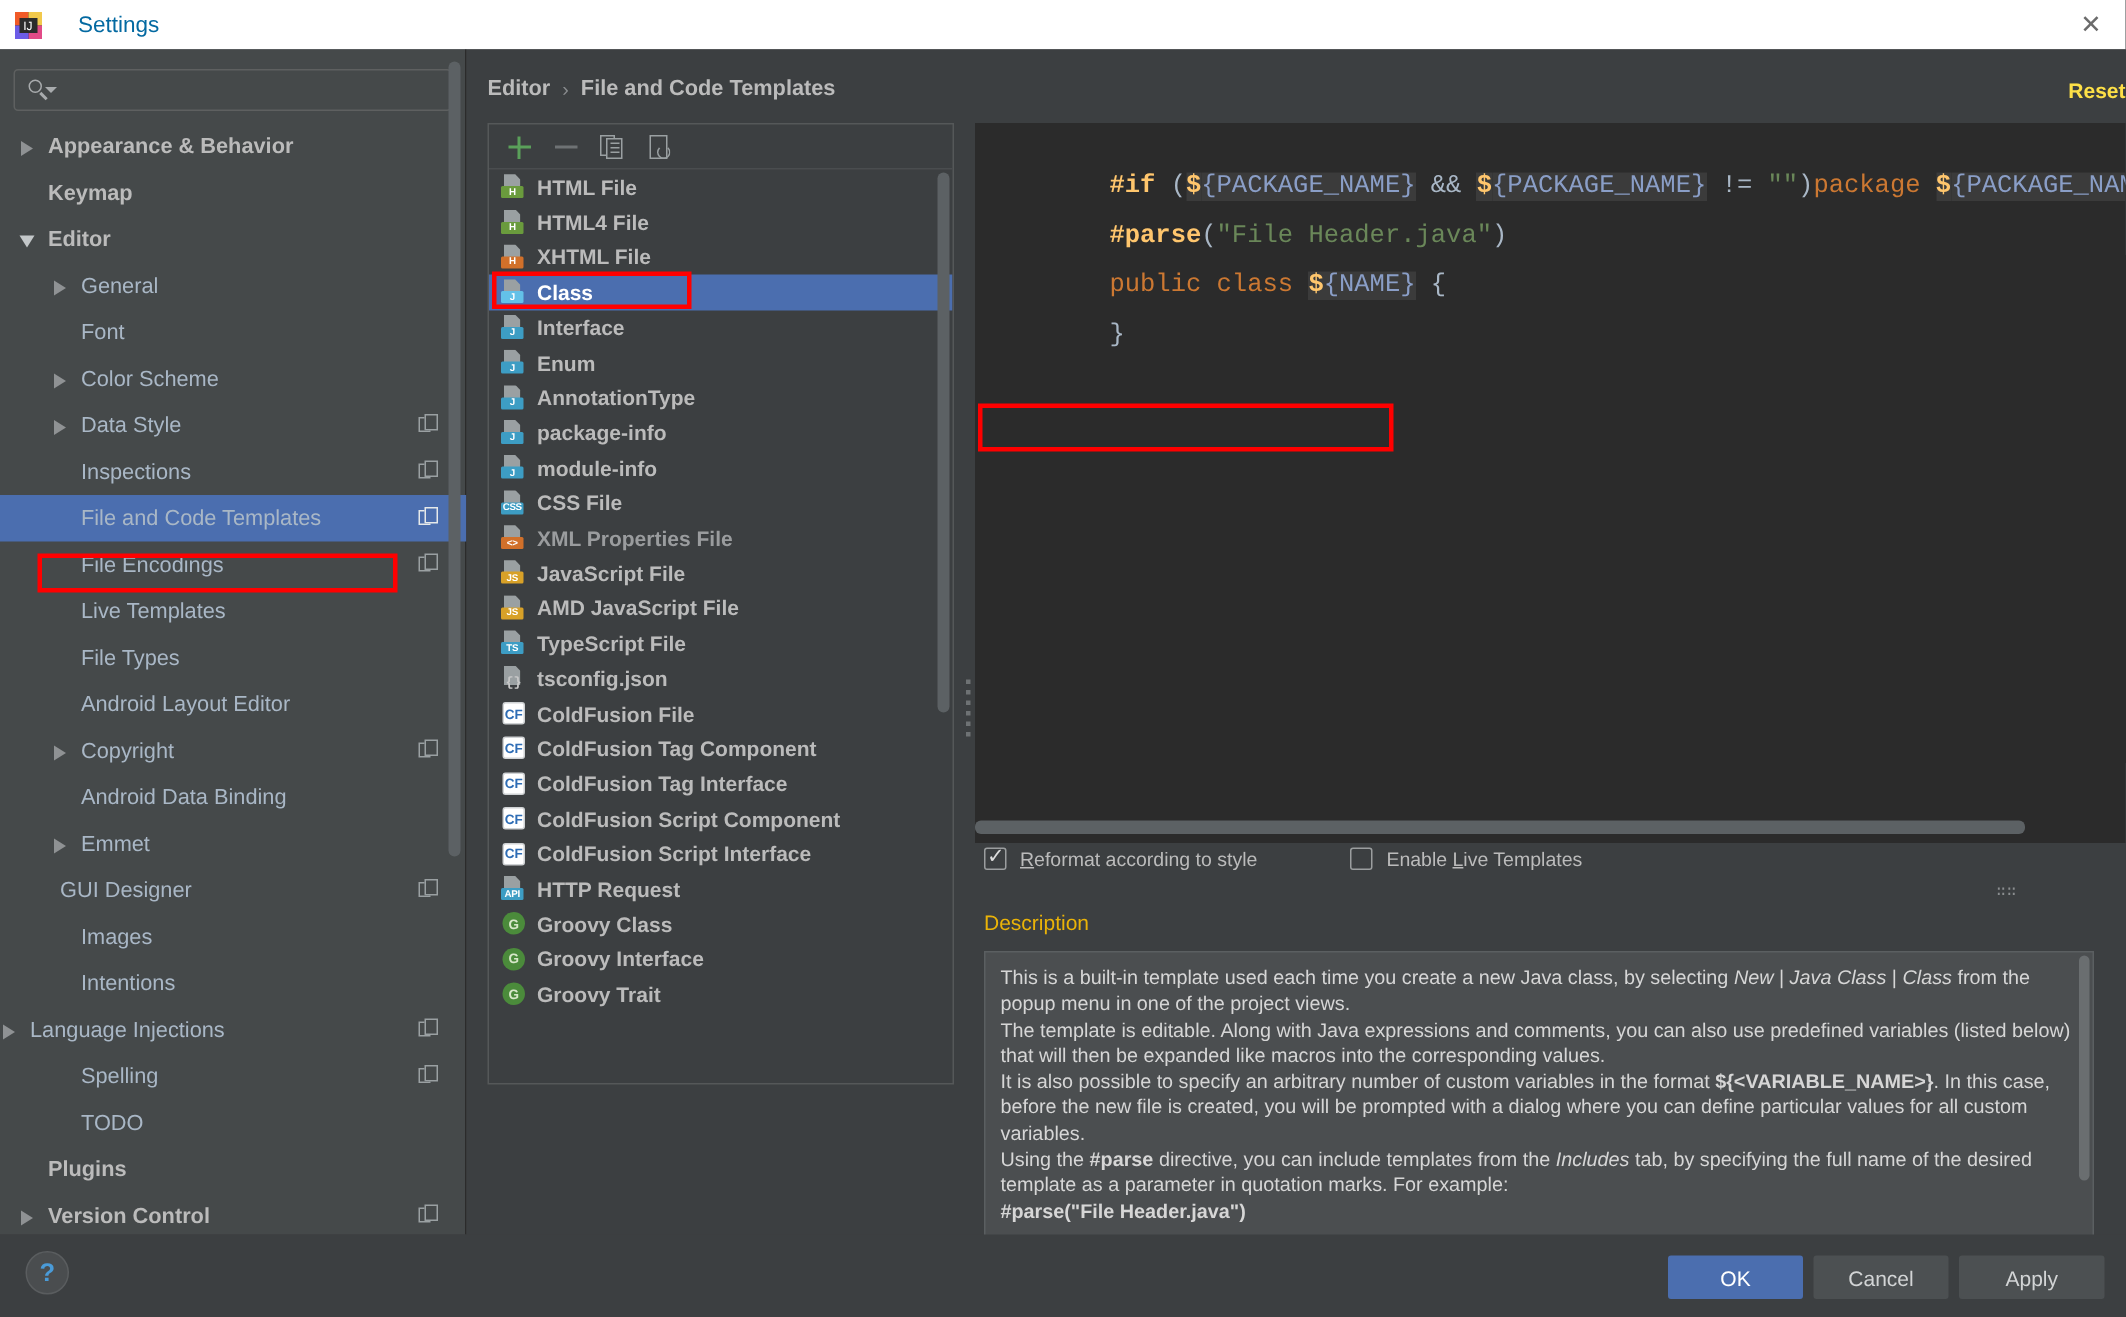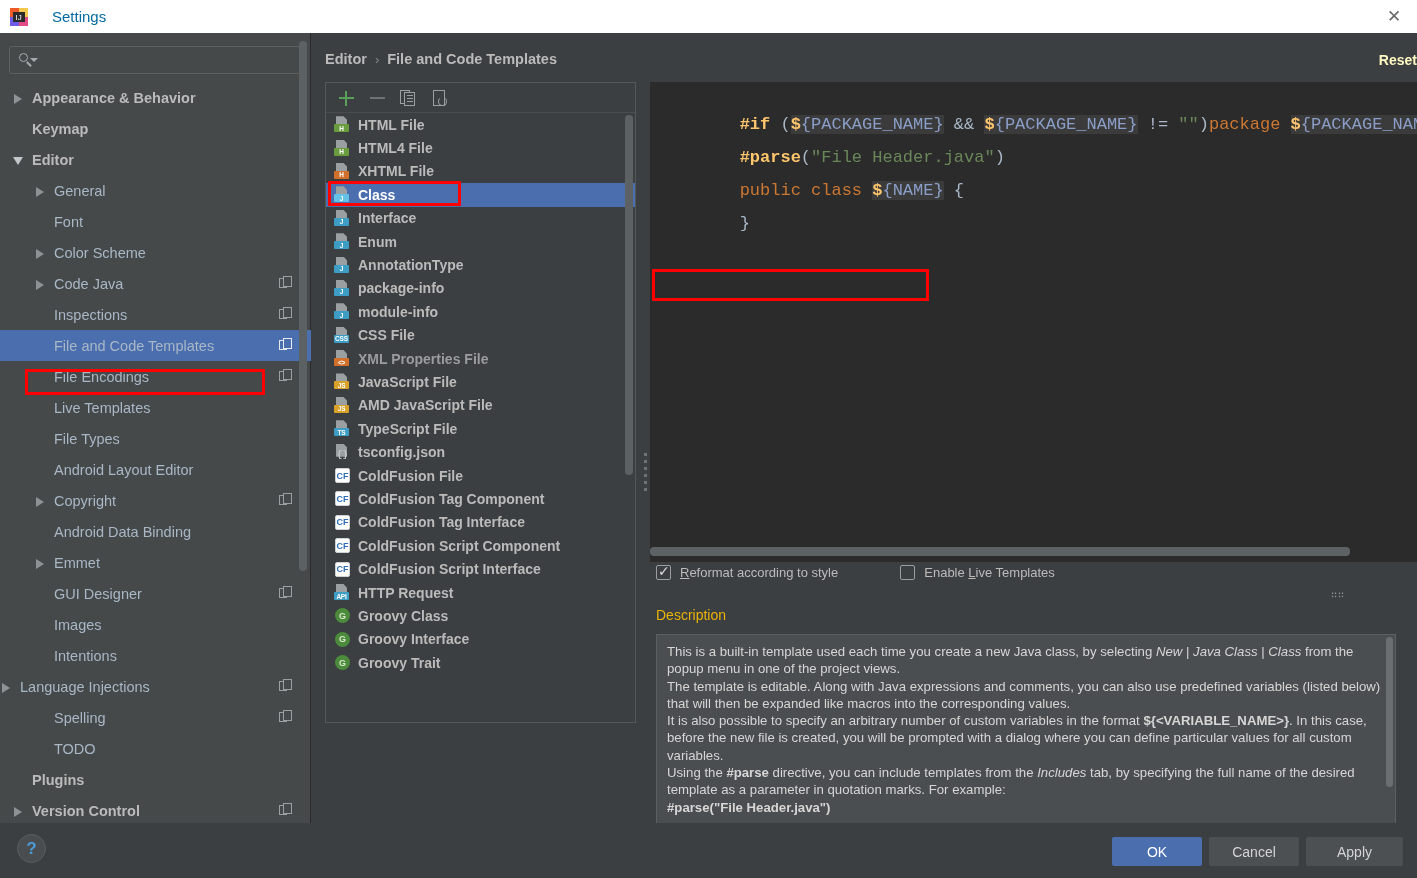--- a/index.html
+++ b/index.html
@@ -126,21 +126,21 @@
     background: #3c3f41;
   }
   #breadcrumb {
     position: absolute; left: 14px; top: 18px;
     font-size: 14.5px; font-weight: bold; color: #bbbbbb;
     display: flex; align-items: center; gap: 8px;
   }
   #breadcrumb .sep { color: #888b8d; font-weight: normal; font-size: 13px; }
   #reset {
     position: absolute; right: 0px; top: 19px;
-    font-size: 14px; font-weight: bold; color: #fef9c3;
+    font-size: 14px; font-weight: bold; color: #fde047;
   }
 
   #schemerow {
     position: absolute; left: 14px; top: 88px;
     display: flex; align-items: center; gap: 10px;
   }
   #schemelabel { font-size: 14px; color: #bbbbbb; }
   #schemeselect {
     width: 242px; height: 29px; background: #3c3f41;
     border: 1px solid #5e6263; border-radius: 3px;
@@ -402,21 +402,21 @@
         <div class="tree-row" style="padding-left: 34px;">
           <span class="twisty">
             <i class="tw-right"></i>
           </span>
           <span class="tlabel" style="margin-left: 6px;">Color Scheme</span>
         </div>
         <div class="tree-row" style="padding-left: 34px;">
           <span class="twisty">
             <i class="tw-right"></i>
           </span>
-          <span class="tlabel" style="margin-left: 6px;">Code Java</span>
+          <span class="tlabel" style="margin-left: 6px;">Data Style</span>
           <span class="copy-ic">
             <i class="b1"></i>
             <i class="b2"></i>
           </span>
         </div>
         <div class="tree-row" style="padding-left: 34px;">
           <span class="twisty"></span>
           <span class="tlabel" style="margin-left: 6px;">Inspections</span>
           <span class="copy-ic">
             <i class="b1"></i>
@@ -464,21 +464,21 @@
         <div class="tree-row" style="padding-left: 34px;">
           <span class="twisty"></span>
           <span class="tlabel" style="margin-left: 6px;">Android Data Binding</span>
         </div>
         <div class="tree-row" style="padding-left: 34px;">
           <span class="twisty">
             <i class="tw-right"></i>
           </span>
           <span class="tlabel" style="margin-left: 6px;">Emmet</span>
         </div>
-        <div class="tree-row" style="padding-left: 34px;">
+        <div class="tree-row" style="padding-left: 20px;">
           <span class="twisty"></span>
           <span class="tlabel" style="margin-left: 6px;">GUI Designer</span>
           <span class="copy-ic">
             <i class="b1"></i>
             <i class="b2"></i>
           </span>
         </div>
         <div class="tree-row" style="padding-left: 34px;">
           <span class="twisty"></span>
           <span class="tlabel" style="margin-left: 6px;">Images</span>

